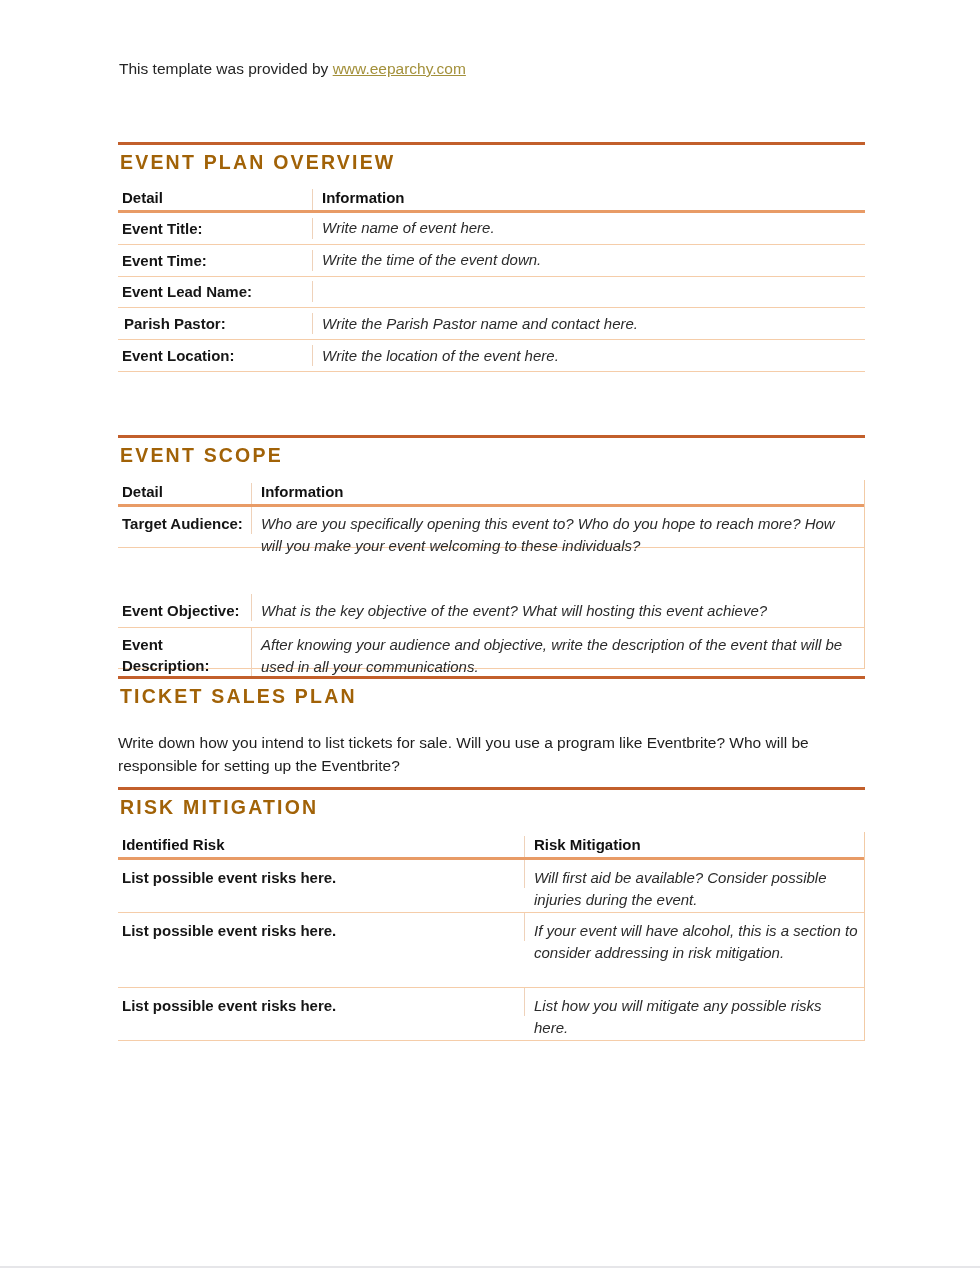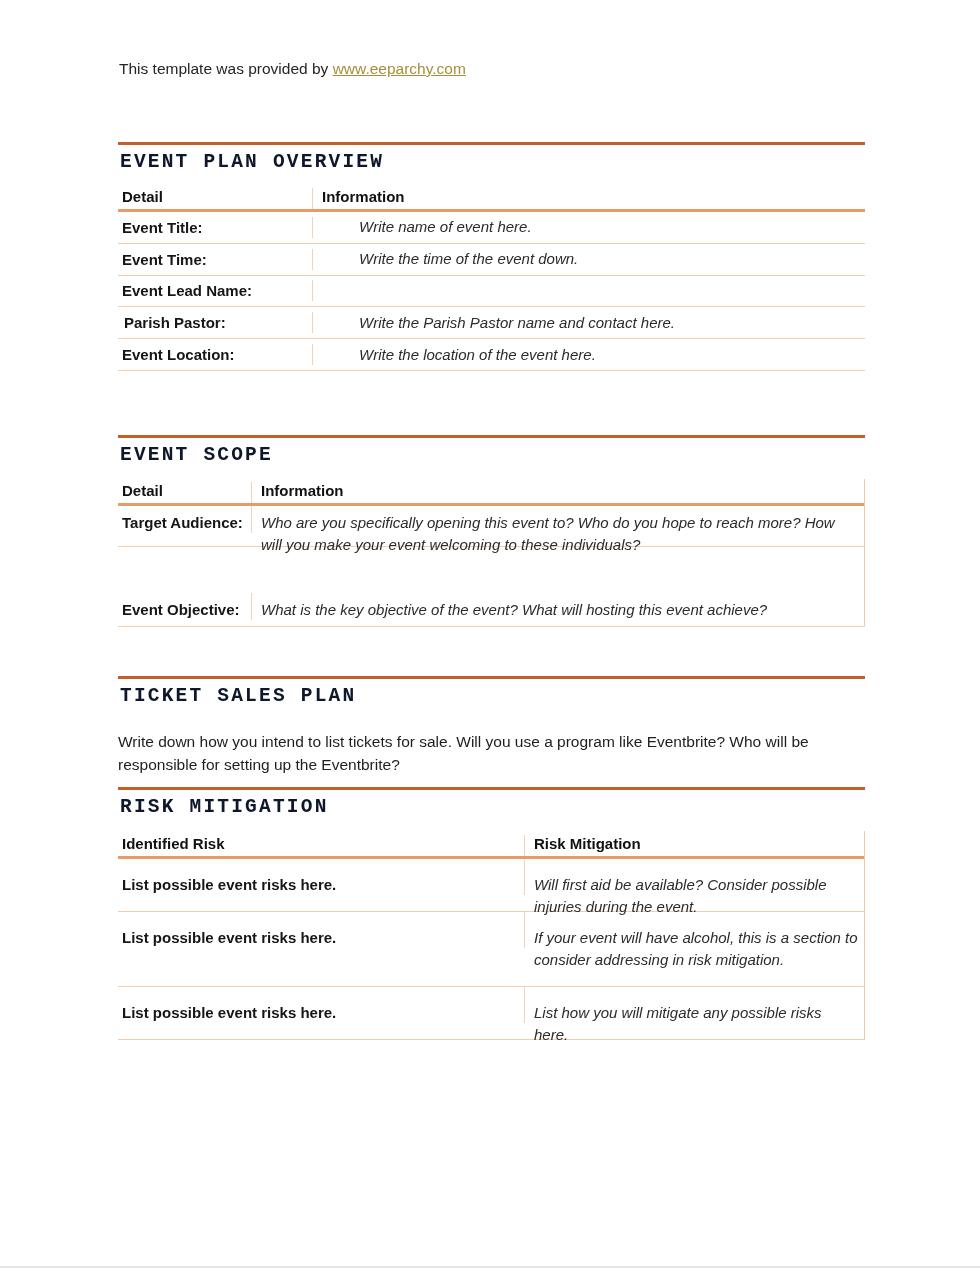--- a/index.html
+++ b/index.html
@@ -27,22 +27,21 @@
   .sec-overview { top:142px; }
   .sec-scope    { top:435px; }
   .sec-ticket   { top:676px; }
   .sec-risk     { top:787px; }
 
   .rule { height:3px; background:#c25f2b; }
   .sec-title {
     margin:6px 0 0 2px;
     font-size:19.5px; font-weight:700;
     letter-spacing:2.2px;
-    color:#0f172a;
-    font-family:Liberation Mono, monospace;
+    color:#a16207;
   }
 
   
   .tbl { margin-top:13px; }
   .tbl.bordered { border-right:1.5px solid #f2cba6; }
   .trow { display:flex; box-sizing:border-box; }
   .hdr-row {
     align-items:flex-end;
     border-bottom:3px solid #e89b66;
   }
@@ -62,21 +61,21 @@
     font-size:15px; font-style:italic; color:#2b2b2b;
     padding-left:9px; padding-right:6px;
     line-height:22px;
   }
   .col-divide { border-right:1.5px solid #efd2ba; }
 
   
   .t-overview .c1 { width:195px; }
   .t-overview .c2 { flex:1; }
   .t-overview .hdr-row { height:26px; }
-  .t-overview .body-row { height:31.8px; align-items:center;gap:37px; }
+  .t-overview .body-row { height:31.8px; align-items:center; }
 
   
   .t-scope .c1 { width:134px; }
   .t-scope .c2 { flex:1; }
   .t-scope .hdr-row { height:27px; }
   .t-scope .body-row { align-items:flex-start; padding-top:0; }
   .t-scope .row-tall { height:41px; }
   .t-scope .row-mid  { height:34px;margin-top:46px; }
   .t-scope .cell { padding-top:6px; }
   .t-scope .hdr-cell { padding-top:0; }
@@ -86,21 +85,21 @@
     margin-top:24px;
     font-size:15.5px; line-height:22.5px; color:#1e1e1e;
     width:740px;
   }
 
   
   .t-risk .c1 { width:407px; }
   .t-risk .c2 { flex:1; }
   .t-risk .hdr-row { height:28px; }
   .t-risk .body-row { align-items:flex-start; }
-  .t-risk .cell { padding-top:15px; }
+  .t-risk .cell { padding-top:7px; }
   .t-risk .hdr-cell { padding-top:0;margin-top:43px; }
   .t-risk .row-2l { height:53px; }
   .t-risk .row-3l { height:75px; }
 
   
   .page-edge {
     position:absolute; left:0; bottom:0; width:100%; height:2px;
     background:#e6e6e9;
   }
 </style>
@@ -152,20 +151,24 @@
         <div class="hdr-cell c2" style="padding-left:9px">Information</div>
       </div>
       <div class="trow body-row row-tall">
         <div class="cell label-cell c1 col-divide">Target Audience:</div>
         <div class="cell value-cell c2">Who are you specifically opening this event to? Who do you hope to reach more? How will you make your event welcoming to these individuals?</div>
       </div>
       <div class="trow body-row row-mid">
         <div class="cell label-cell c1 col-divide">Event Objective:</div>
         <div class="cell value-cell c2">What is the key objective of the event? What will hosting this event achieve?</div>
       </div>
+      <div class="trow body-row row-tall">
+        <div class="cell label-cell c1 col-divide">Event Description:</div>
+        <div class="cell value-cell c2">After knowing your audience and objective, write the description of the event that will be used in all your communications.</div>
+      </div>
     </div>
   </div>
 
   <div class="section sec-ticket">
     <div class="rule"></div>
     <div class="sec-title">TICKET SALES PLAN</div>
     <div class="ticket-body">Write down how you intend to list tickets for sale. Will you use a program like Eventbrite? Who will be responsible for setting up the Eventbrite?</div>
   </div>
 
   <div class="section sec-risk">

